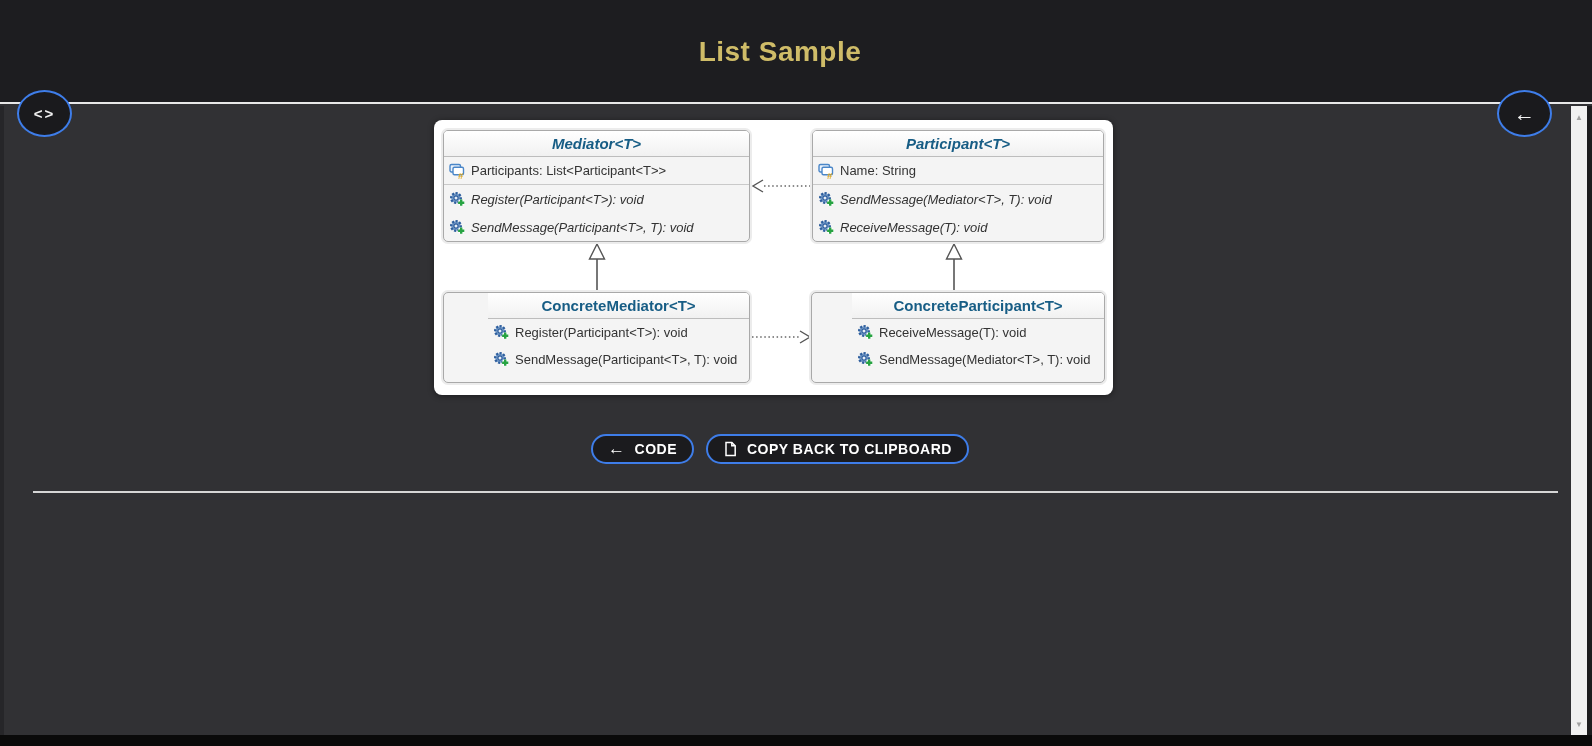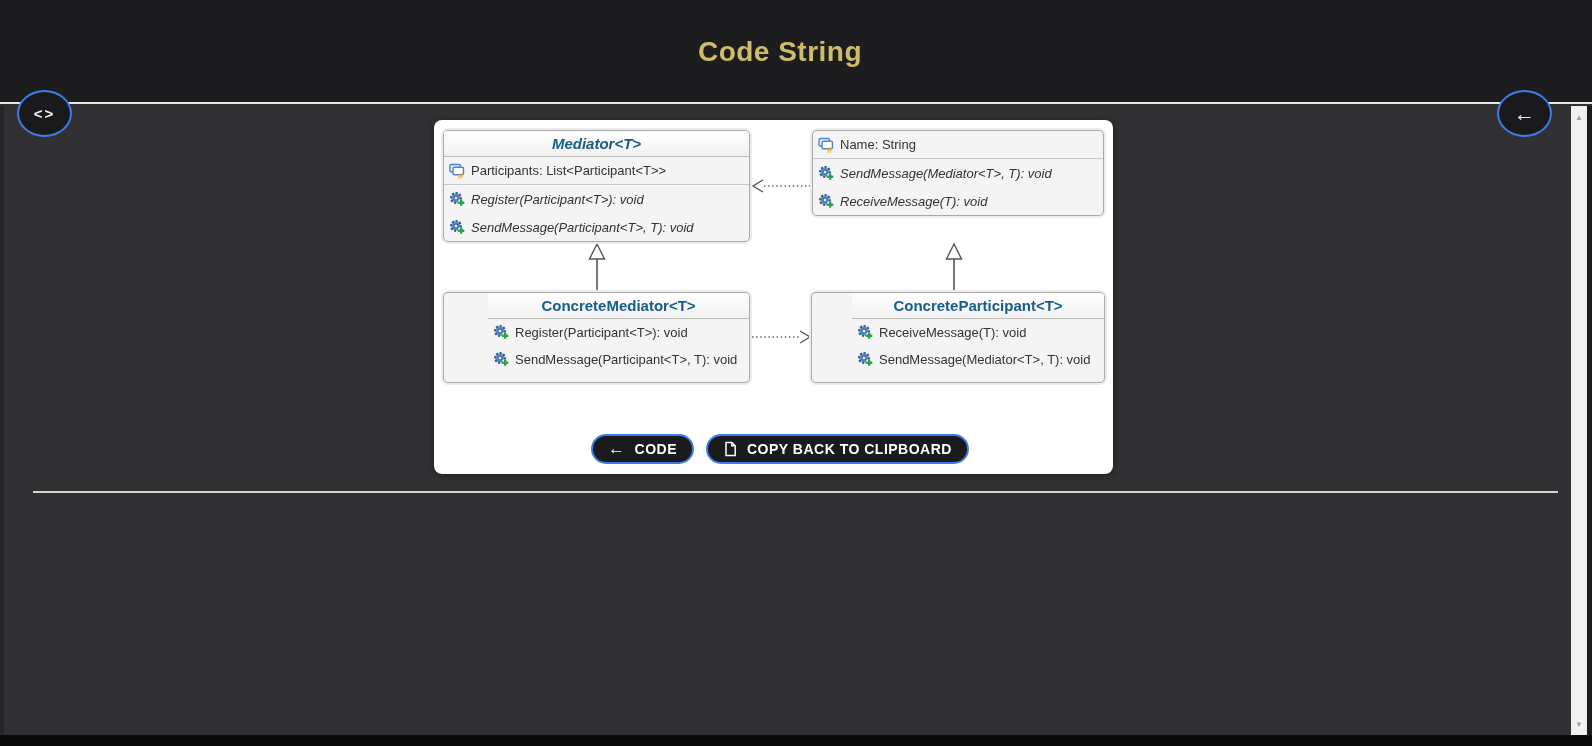--- a/index.html
+++ b/index.html
@@ -26,21 +26,21 @@
     display:flex; align-items:center; justify-content:center;
     z-index:5; cursor:pointer;
   }
   .circle-btn.left  { left:17px;  top:90px; }
   .circle-btn.right { left:1497px; top:90px; }
   .code-glyph  { font-size:15px; font-weight:700; letter-spacing:2px; }
   .arrow-glyph { font-size:21px; font-weight:700; }
 
   
   .diagram-card {
-    position:absolute; left:434px; top:120px; width:679px; height:354px;
+    position:absolute; left:434px; top:120px; width:679px; height:275px;
     background:#ffffff; border-radius:8px;
     box-shadow:0 1px 6px rgba(0,0,0,0.45); z-index:1;
   }
   .connector-layer { position:absolute; left:0; top:0; width:679px; height:275px; }
 
   .uml-box {
     position:absolute; background:#f4f4f4; border:1px solid #a9a9a9;
     border-radius:5px; box-shadow:0 0 0 2px #ececec; overflow:hidden;
   }
   .uml-box.m  { left:9px;   top:10px;  width:307px; }
@@ -126,21 +126,21 @@
       <path d="M12.2 8.6 v6.2 M9.1 11.7 h6.2" stroke="#27a342" stroke-width="2.4" fill="none"></path>
     </symbol>
     <symbol id="sym-doc" viewBox="0 0 16 17">
       <path d="M3.2 1.5 h6.2 l3.6 3.6 v10.4 h-9.8 z" fill="none" stroke="#ffffff" stroke-width="1.6"></path>
       <path d="M9.4 1.5 v3.6 h3.6" fill="none" stroke="#ffffff" stroke-width="1.6"></path>
     </symbol>
   </defs>
 </svg>
 
 <div class="app-header">
-  <div class="app-title">Code String</div>
+  <div class="app-title">List Sample</div>
 </div>
 
 <div class="circle-btn left">
   <span class="code-glyph">&lt;&gt;</span>
 </div>
 <div class="circle-btn right">
   <span class="arrow-glyph">←</span>
 </div>
 
 <div class="diagram-card">
@@ -176,20 +176,21 @@
     </div>
     <div class="uml-row abstract">
       <svg class="row-icon">
           <use href="#sym-method"></use>
         </svg>
       <span class="uml-text">SendMessage(Participant&lt;T&gt;, T): void</span>
     </div>
   </div>
 
   <div class="uml-box p">
+    <div class="uml-header abstract">Participant&lt;T&gt;</div>
     <div class="uml-row uml-sep">
       <svg class="row-icon">
           <use href="#sym-field"></use>
         </svg>
       <span class="uml-text">Name: String</span>
     </div>
     <div class="uml-row abstract">
       <svg class="row-icon">
           <use href="#sym-method"></use>
         </svg>

